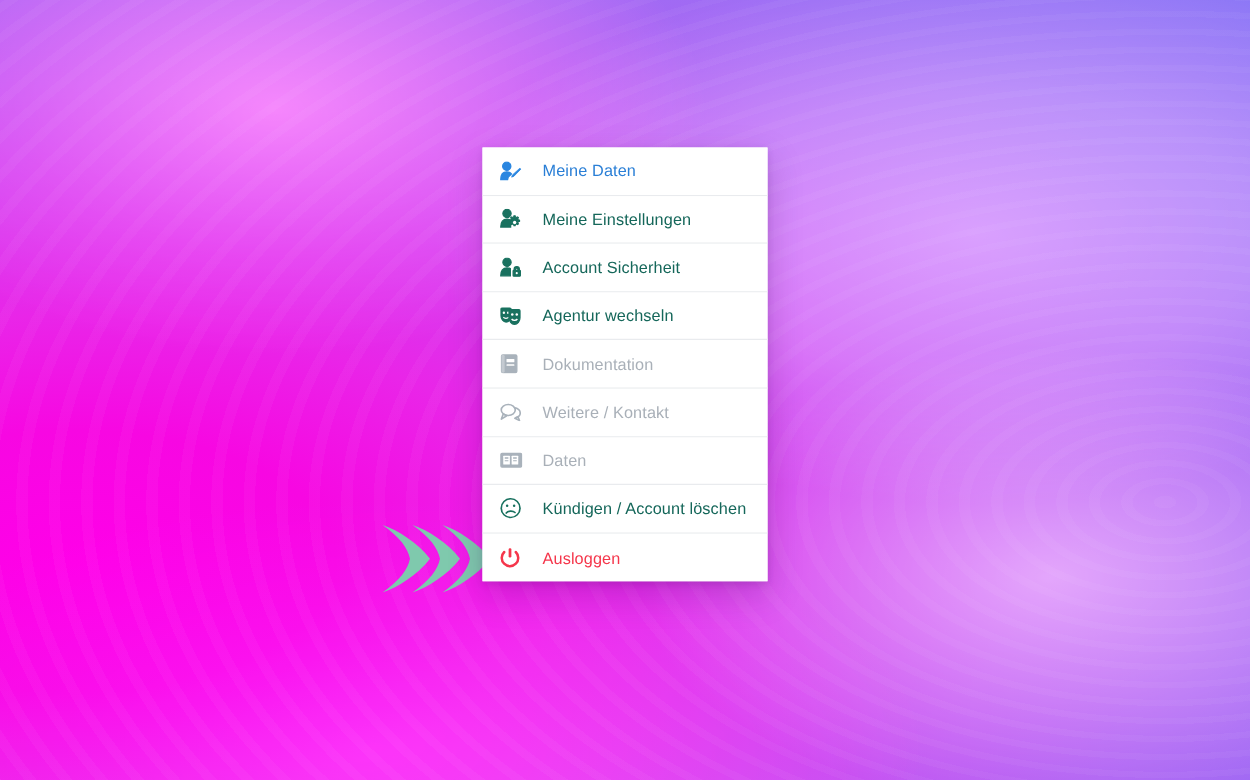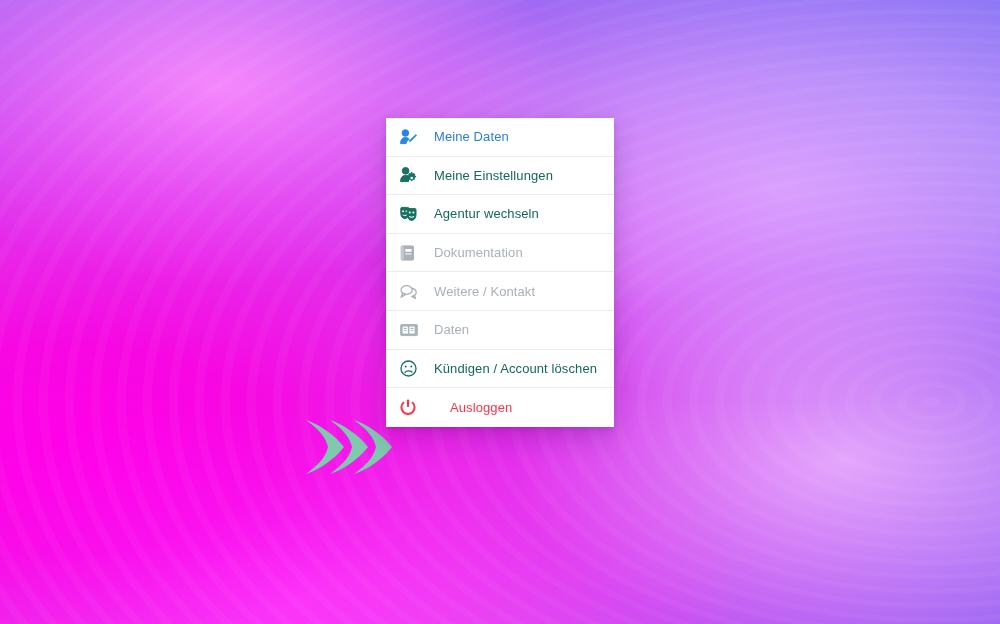--- a/index.html
+++ b/index.html
@@ -111,21 +111,21 @@
   .menu-item .label {
     font-size: 13px;
     line-height: 1;
     letter-spacing: 0.1px;
     white-space: nowrap;
   }
 
   .c-blue  .label { color: #2a7fd6; }
   .c-teal  .label { color: #15675a; }
   .c-gray  .label { color: #a9b0b8; }
-  .c-red   .label { color: #f5364b; margin-left: 16px; }
+  .c-red   .label { color: #f5364b; }
 
   .c-blue  .ico svg { fill: #2a86e0; stroke: #2a86e0; }
   .c-teal  .ico svg { fill: #19715f; stroke: #19715f; }
   .c-gray  .ico svg { fill: #a9b2bb; stroke: #a9b2bb; }
   .c-red   .ico svg { fill: #f5364b; stroke: #f5364b; }
 </style>
 </head>
 <body>
 
 <div id="stage">
@@ -165,20 +165,32 @@
         <svg width="17" height="16" viewBox="0 0 17 16">
           <circle cx="5.6" cy="3.8" r="3.3"></circle>
           <path d="M0.6,14.6 C0.6,10.4 2.7,8.2 5.6,8.2 C6.7,8.2 7.7,8.5 8.5,9.1 L8.5,14.6 Z"></path>
           <path d="M12.8,7.6 l1.0,0 l0.25,1.05 l0.95,0.45 l0.95,-0.5 l0.7,0.7 l-0.5,0.95 l0.45,0.95 l1.05,0.25 l0,1.0 l-1.05,0.25 l-0.45,0.95 l0.5,0.95 l-0.7,0.7 l-0.95,-0.5 l-0.95,0.45 l-0.25,1.05 l-1.0,0 l-0.25,-1.05 l-0.95,-0.45 l-0.95,0.5 l-0.7,-0.7 l0.5,-0.95 l-0.45,-0.95 l-1.05,-0.25 l0,-1.0 l1.05,-0.25 l0.45,-0.95 l-0.5,-0.95 l0.7,-0.7 l0.95,0.5 l0.95,-0.45 Z" transform="translate(-0.6,-1.4) scale(0.92)"></path>
           <circle cx="11.7" cy="11.0" r="1.35" fill="#fff" stroke="none"></circle>
         </svg>
       </span>
       <span class="label">Meine Einstellungen</span>
     </div>
 
+    <div class="menu-item c-teal">
+      <span class="ico">
+        <svg width="17" height="16" viewBox="0 0 17 16">
+          <circle cx="5.6" cy="3.8" r="3.3"></circle>
+          <path d="M0.6,14.6 C0.6,10.4 2.7,8.2 5.6,8.2 C6.6,8.2 7.5,8.4 8.3,8.9 L8.3,14.6 Z"></path>
+          <path d="M11.3,9.3 a2.1,2.1 0 0 1 4.2,0 l0,1.2 l-1.2,0 l0,-1.2 a0.9,0.9 0 0 0 -1.8,0 l0,1.2 l-1.2,0 Z"></path>
+          <rect x="10.5" y="10.2" width="5.8" height="4.7" rx="0.6"></rect>
+          <circle cx="13.4" cy="12.5" r="0.85" fill="#fff" stroke="none"></circle>
+        </svg>
+      </span>
+      <span class="label">Account Sicherheit</span>
+    </div>
 
     <div class="menu-item c-teal">
       <span class="ico">
         <svg width="17" height="16" viewBox="0 0 17 16">
           <path d="M0.8,2.4 C0.8,1.8 1.3,1.4 1.9,1.4 L7.8,1.4 C8.4,1.4 8.9,1.8 8.9,2.4 L8.9,7.6 C8.9,10.4 7.0,12.6 4.85,12.6 C2.7,12.6 0.8,10.4 0.8,7.6 Z"></path>
           <circle cx="3.1" cy="5.2" r="0.95" fill="#fff" stroke="none"></circle>
           <circle cx="6.5" cy="5.2" r="0.95" fill="#fff" stroke="none"></circle>
           <path d="M2.7,8.7 C3.5,9.9 6.0,9.9 6.9,8.7" fill="none" stroke="#fff" stroke-width="1.0"></path>
           <path d="M7.2,3.6 C7.2,3.0 7.7,2.6 8.3,2.6 L14.9,2.6 C15.5,2.6 16.0,3.0 16.0,3.6 L16.0,9.1 C16.0,12.0 14.0,14.4 11.6,14.4 C9.2,14.4 7.2,12.0 7.2,9.1 Z"></path>
           <circle cx="9.8" cy="6.6" r="1.0" fill="#fff" stroke="none"></circle>

